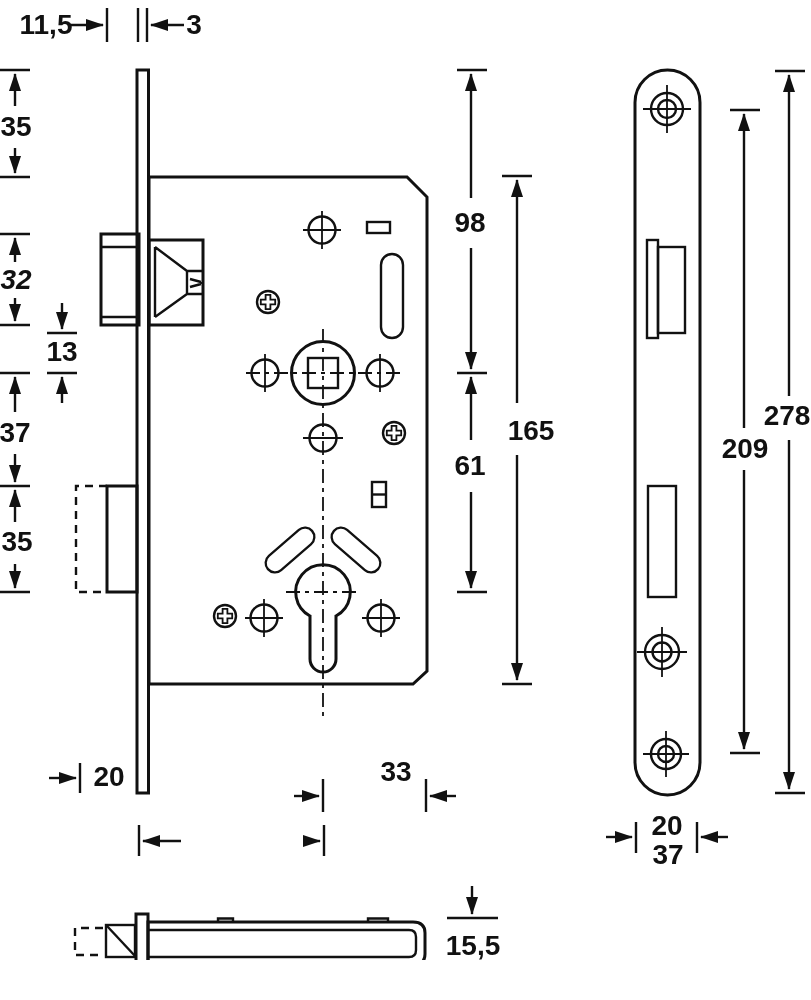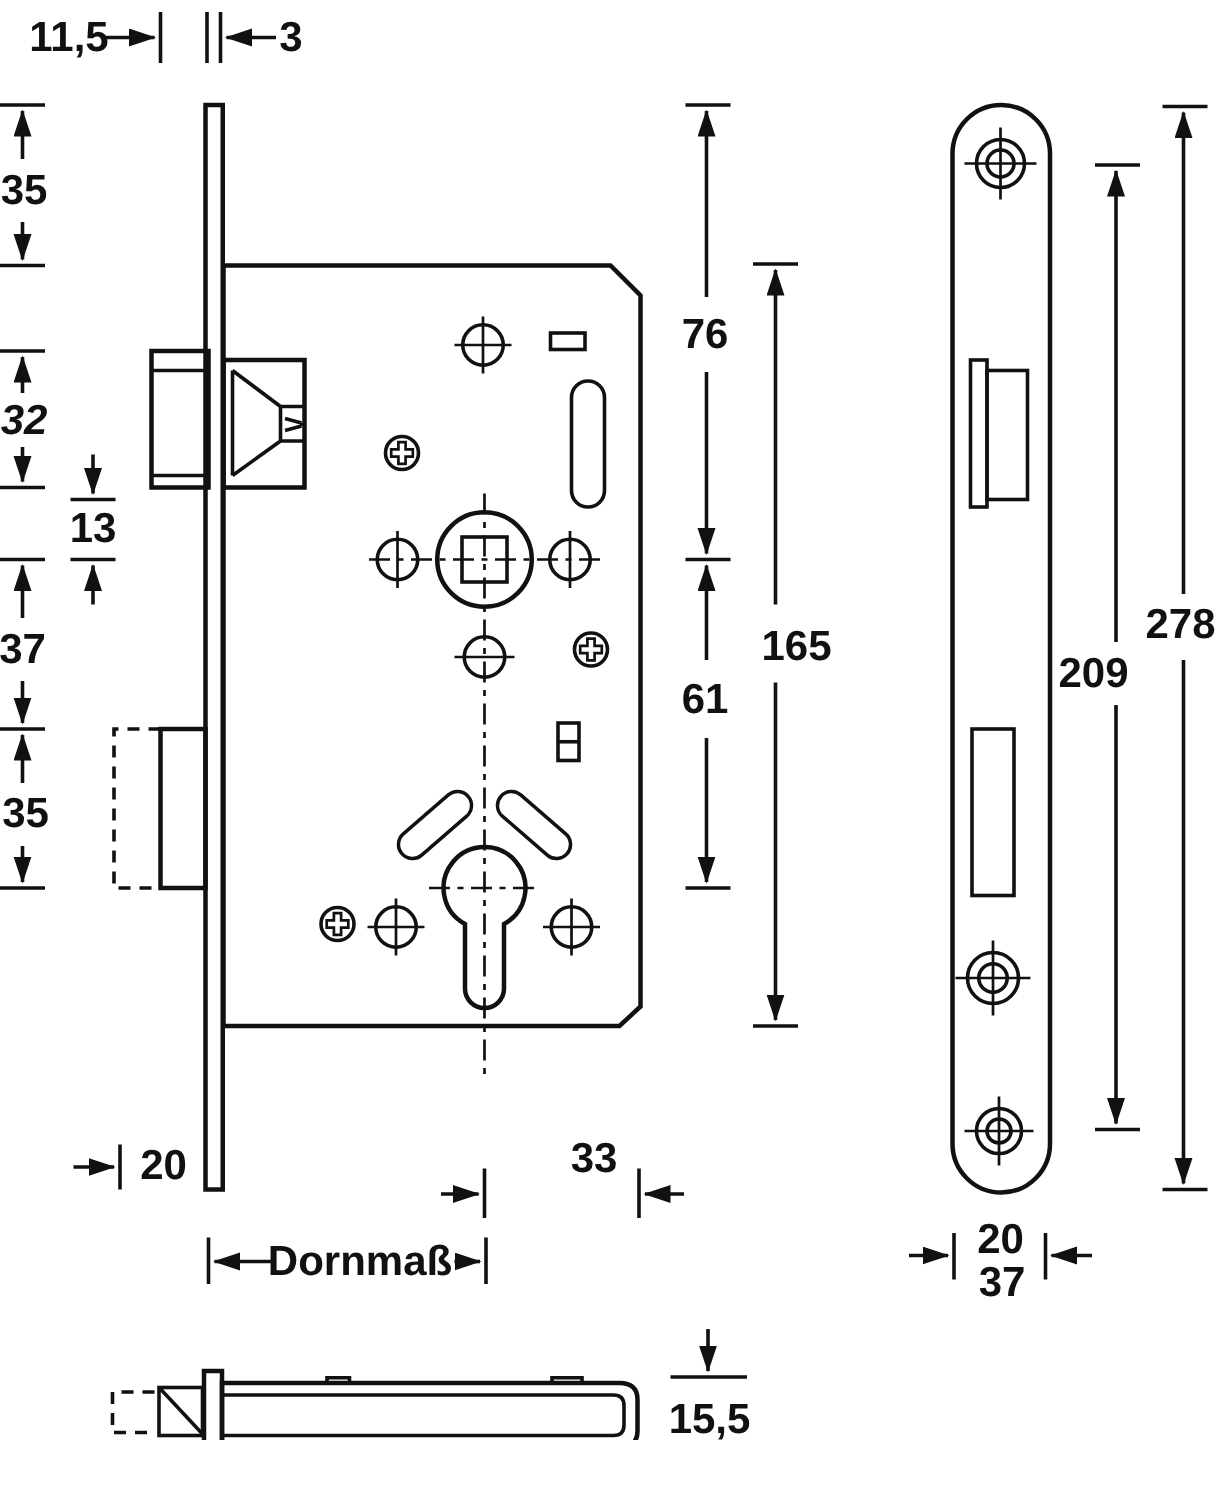--- a/index.html
+++ b/index.html
@@ -226,25 +226,24 @@
   </g>
 </svg>
 
 <div class="dimlabel" style="left:46px;top:25px;">11,5</div>
 <div class="dimlabel" style="left:194px;top:25px;">3</div>
 <div class="dimlabel" style="left:16px;top:127px;">35</div>
 <div class="dimlabel" style="left:16px;top:280px;font-style:italic;">32</div>
 <div class="dimlabel" style="left:62px;top:352px;">13</div>
 <div class="dimlabel" style="left:15px;top:433px;">37</div>
 <div class="dimlabel" style="left:17px;top:542px;">35</div>
-<div class="dimlabel" style="left:470px;top:223px;">76</div>
+<div class="dimlabel" style="left:470px;top:223px;">98</div>
 <div class="dimlabel" style="left:531px;top:431px;">165</div>
 <div class="dimlabel" style="left:470px;top:466px;">61</div>
 <div class="dimlabel" style="left:109px;top:777px;">20</div>
 <div class="dimlabel" style="left:373px;top:772px;margin-left:23px;">33</div>
-<div class="dimlabel" style="left:240px;top:841px;">Dornmaß</div>
-<div class="dimlabel" style="left:729px;top:449px;">209</div>
+<div class="dimlabel" style="left:745px;top:449px;">209</div>
 <div class="dimlabel" style="left:787px;top:416px;">278</div>
 <div class="dimlabel" style="left:667px;top:826px;">20</div>
 <div class="dimlabel" style="left:668px;top:855px;">37</div>
 <div class="dimlabel" style="left:473px;top:946px;">15,5</div>
 
 </div>
 
 </body></html>

